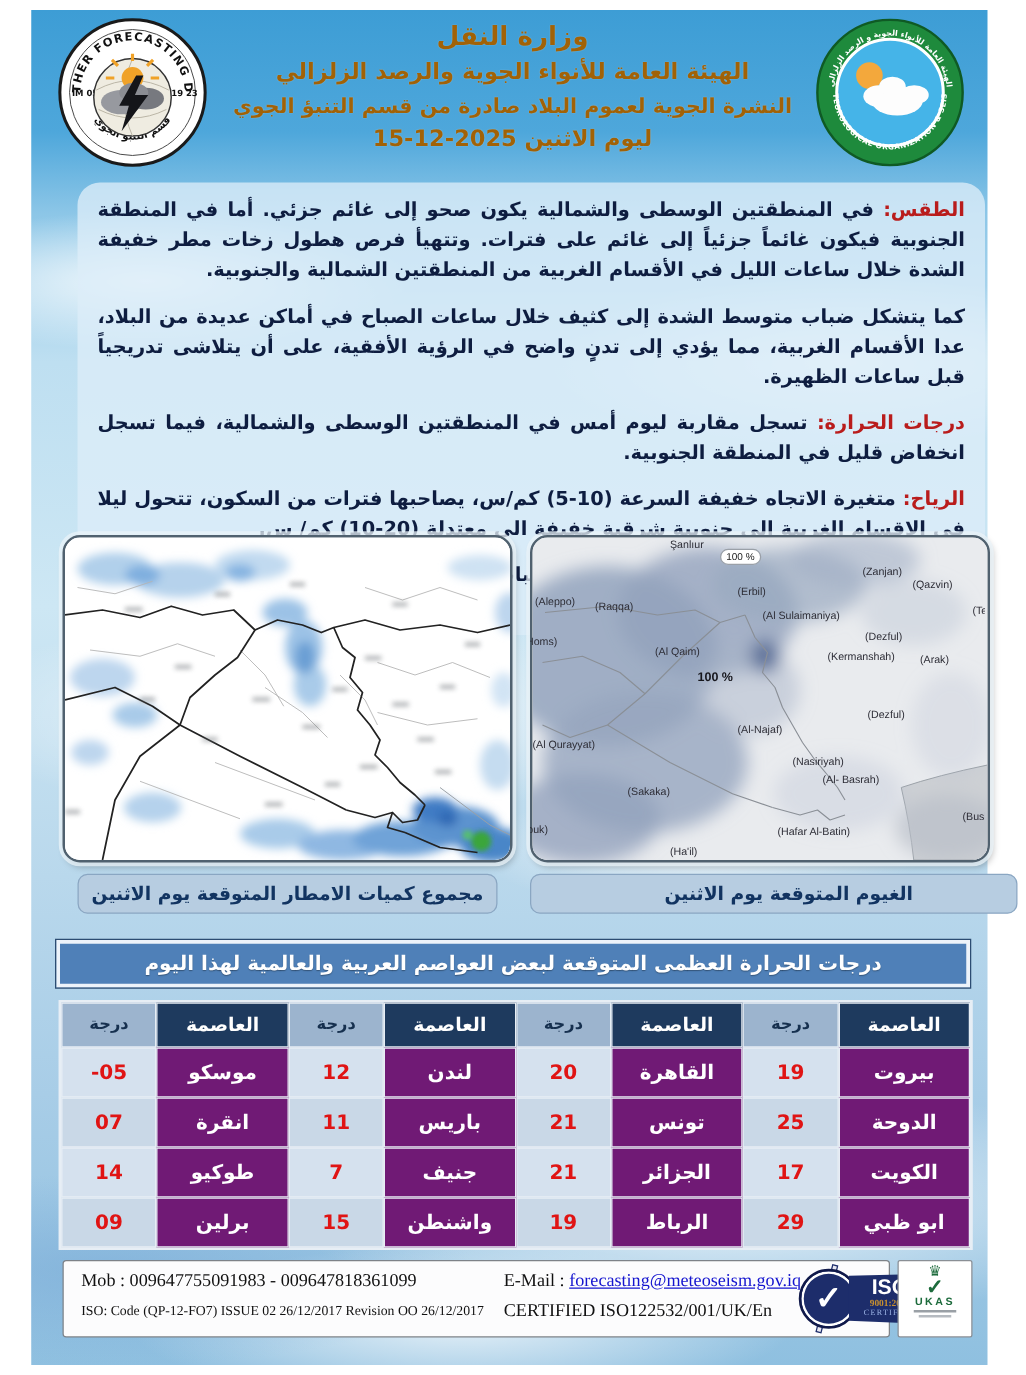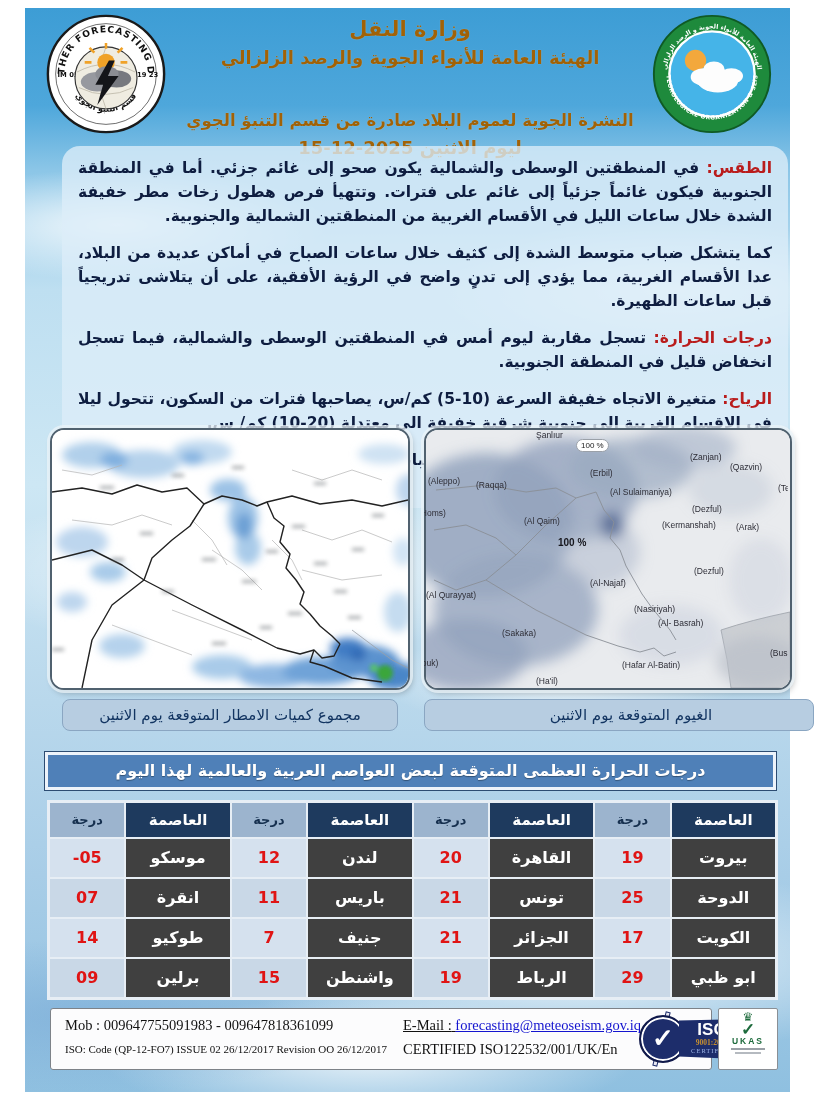--- a/index.html
+++ b/index.html
@@ -15,66 +15,66 @@
       radial-gradient(ellipse 500px 140px at 72% 88%, rgba(255,255,255,.8), rgba(255,255,255,0) 70%),
       radial-gradient(ellipse 420px 110px at 8% 93%, rgba(118,168,214,.55), rgba(255,255,255,0) 70%),
       radial-gradient(ellipse 380px 90px at 45% 97%, rgba(255,255,255,.75), rgba(255,255,255,0) 70%),
       linear-gradient(180deg,#3d9dd5 0%,#4ea7db 9%,#8cc6e7 15%,#bedff1 26%,#cde7f4 44%,#b9d8ec 64%,#a8cde7 80%,#8fc0e0 100%);
   }
   
   .hdr-text{position:absolute;left:170px;top:14px;width:480px;text-align:center;
     direction:rtl;color:#a16207;font-weight:bold;text-shadow:0 0 1px rgba(255,255,255,.4);}
   .hdr-l1{font-size:21px;line-height:30px;}
   .hdr-l2{font-size:18px;line-height:27px;}
-  .hdr-l3{font-size:16.5px;line-height:27px;margin-top:36px;}
+  .hdr-l3{font-size:16.5px;line-height:27px;}
   .hdr-l4{font-size:18px;line-height:28px;}
   .logo{position:absolute;top:12px;width:124px;height:124px;}
   .logo-left{left:44px;}
   .logo-right{left:650px;}
   
   .panel{position:absolute;left:62px;top:146px;width:694px;padding:10px 16px 8px 16px;
     background:rgba(221,237,249,.78);border-radius:18px;direction:rtl;}
   .panel p{margin:0 0 13px 0;font-size:15.5px;font-weight:bold;line-height:1.55;
     color:#0e1d40;text-align:justify;}
   .panel p:last-child{margin-bottom:4px;}
   .lbl{color:#b91c1c;}
   
   .map-frame{position:absolute;top:428px;height:258px;border:2px solid #50616f;border-radius:14px;
     overflow:hidden;background:#fff;box-shadow:0 0 0 3px rgba(235,244,250,.75),2px 3px 6px rgba(0,0,0,.25);}
   .map-rain{left:50px;width:356px;}
   .map-clouds{left:424px;width:364px;}
   .caption{position:absolute;top:699px;height:30px;border-radius:8px;background:#b7cde1;
-    border:1px solid #8aa6c2;color:#123461;font-weight:normal;font-size:15px;line-height:30px;
+    border:1px solid #8aa6c2;color:#123461;font-weight:bold;font-size:15px;line-height:30px;
     text-align:center;direction:rtl;}
   .cap-rain{left:62px;width:334px;}
   .cap-clouds{left:424px;width:364px;padding-left:24px;}
   .mlab{position:absolute;font-family:"Liberation Sans",sans-serif;font-size:8.5px;color:#2d2d36;
     white-space:nowrap;line-height:10px;}
   .mlab-pill{background:#ffffff;border:1px solid #9aa0a8;border-radius:7px;padding:0 4px;
     font-size:8px;line-height:11px;color:#222;}
   .mlab-big{font-size:10px;font-weight:bold;color:#16161c;}
   .cloud-labels{position:absolute;left:424px;top:428px;width:364px;height:258px;overflow:hidden;pointer-events:none;}
   
   .banner{position:absolute;left:45px;top:752px;width:725px;height:32px;background:#4f80b8;
     border:3px solid #edf3fa;outline:1px solid #2c4c72;color:#ffffff;font-weight:bold;font-size:16px;
     line-height:32px;text-align:center;direction:rtl;text-shadow:0 1px 1px rgba(0,0,0,.35);}
   
   .t-grid{position:absolute;left:47px;top:800px;width:727px;display:grid;direction:rtl;
     grid-template-columns:repeat(4,1.38fr 1fr);background:#eef3f8;border:2px solid #e7eef5;}
   .t-grid > div{border:1.5px solid #e7eef5;text-align:center;overflow:hidden;}
   .cap-h{background:#1e3a5e;color:#fff;font-weight:bold;font-size:15px;line-height:34px;height:34px;}
   .deg-h{background:#9cb4ce;color:#16304f;font-weight:bold;font-size:13px;line-height:34px;height:34px;}
-  .cap-c{background:#404040;color:#fff;font-weight:bold;font-size:16px;line-height:38px;height:38px;}
+  .cap-c{background:#701a75;color:#fff;font-weight:bold;font-size:16px;line-height:38px;height:38px;}
   .deg-c{background:#d5e1ee;color:#e01414;font-weight:bold;font-size:16px;line-height:38px;height:38px;direction:ltr;}
   
   .foot-bar{position:absolute;left:50px;top:1008px;width:660px;height:60px;background:#fcfcfd;
     border:1px solid #7d8288;border-radius:3px;font-family:"Liberation Serif",serif;color:#111;}
   .foot-mob{position:absolute;left:14px;top:8px;font-size:14.5px;}
   .foot-iso-line{position:absolute;left:14px;top:34px;font-size:11px;}
-  .foot-mail{position:absolute;left:352px;top:8px;font-size:14.5px;text-decoration:underline;}
+  .foot-mail{position:absolute;left:352px;top:8px;font-size:14.5px;}
   .foot-mail a{color:#1414cf;}
   .foot-cert{position:absolute;left:352px;top:32px;font-size:14.5px;}
   .iso-badge{position:absolute;left:588px;top:4px;width:112px;height:52px;}
   .iso-circle{position:absolute;left:0;top:2px;width:44px;height:44px;border-radius:50%;
     background:#1d2d6b;border:2px solid #10194a;box-shadow:0 0 0 2px #fff inset;
     color:#fff;font-size:26px;font-weight:bold;text-align:center;line-height:44px;}
   .iso-pencil{position:absolute;left:20px;top:-2px;width:3px;height:54px;background:#e9e9f2;
     transform:rotate(14deg);border:1px solid #1d2d6b;}
   .iso-flag{position:absolute;left:40px;top:6px;width:66px;height:40px;background:#1d2d6b;
     clip-path:polygon(0 4%,100% 0,88% 100%,0 94%);text-align:center;color:#fff;}

